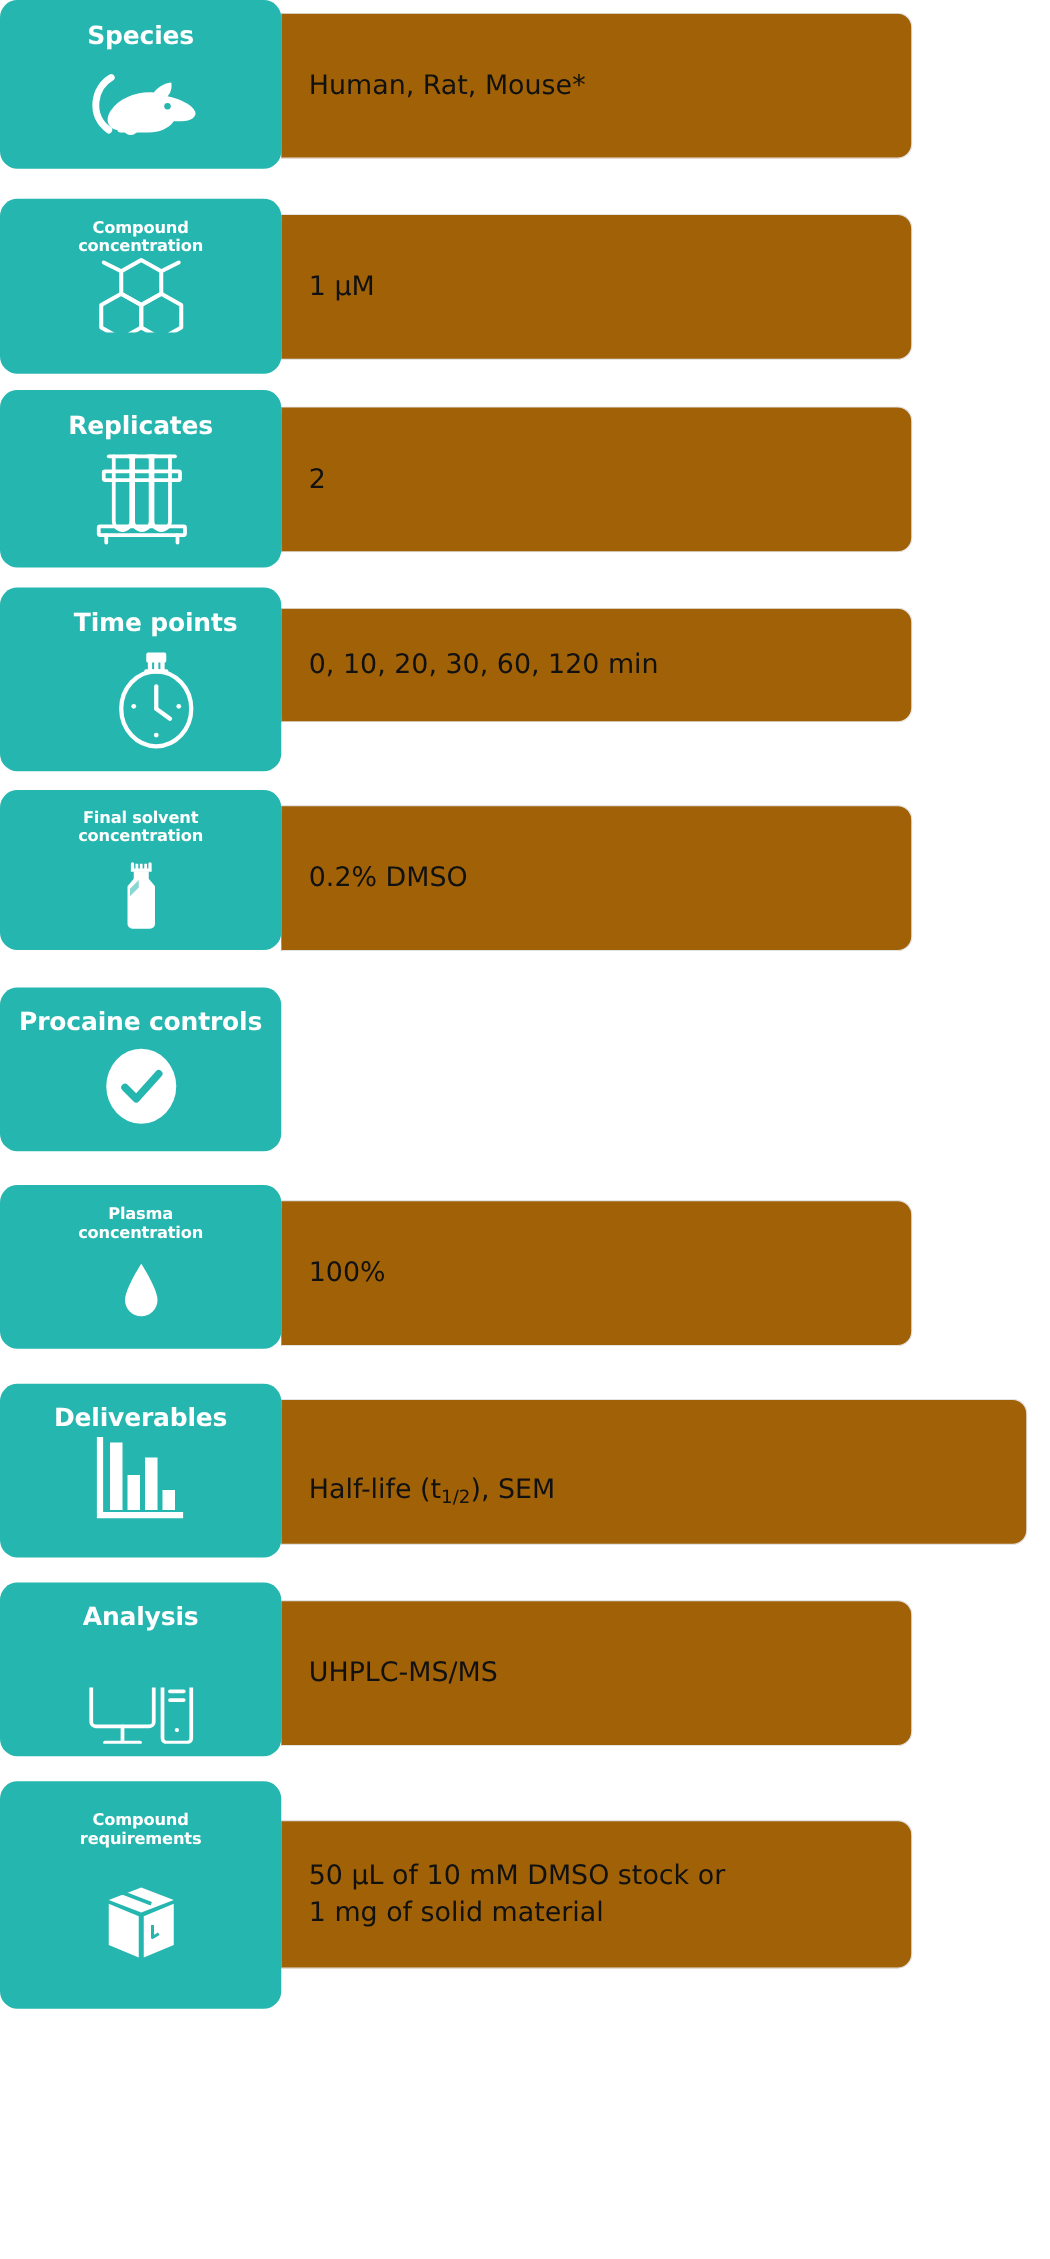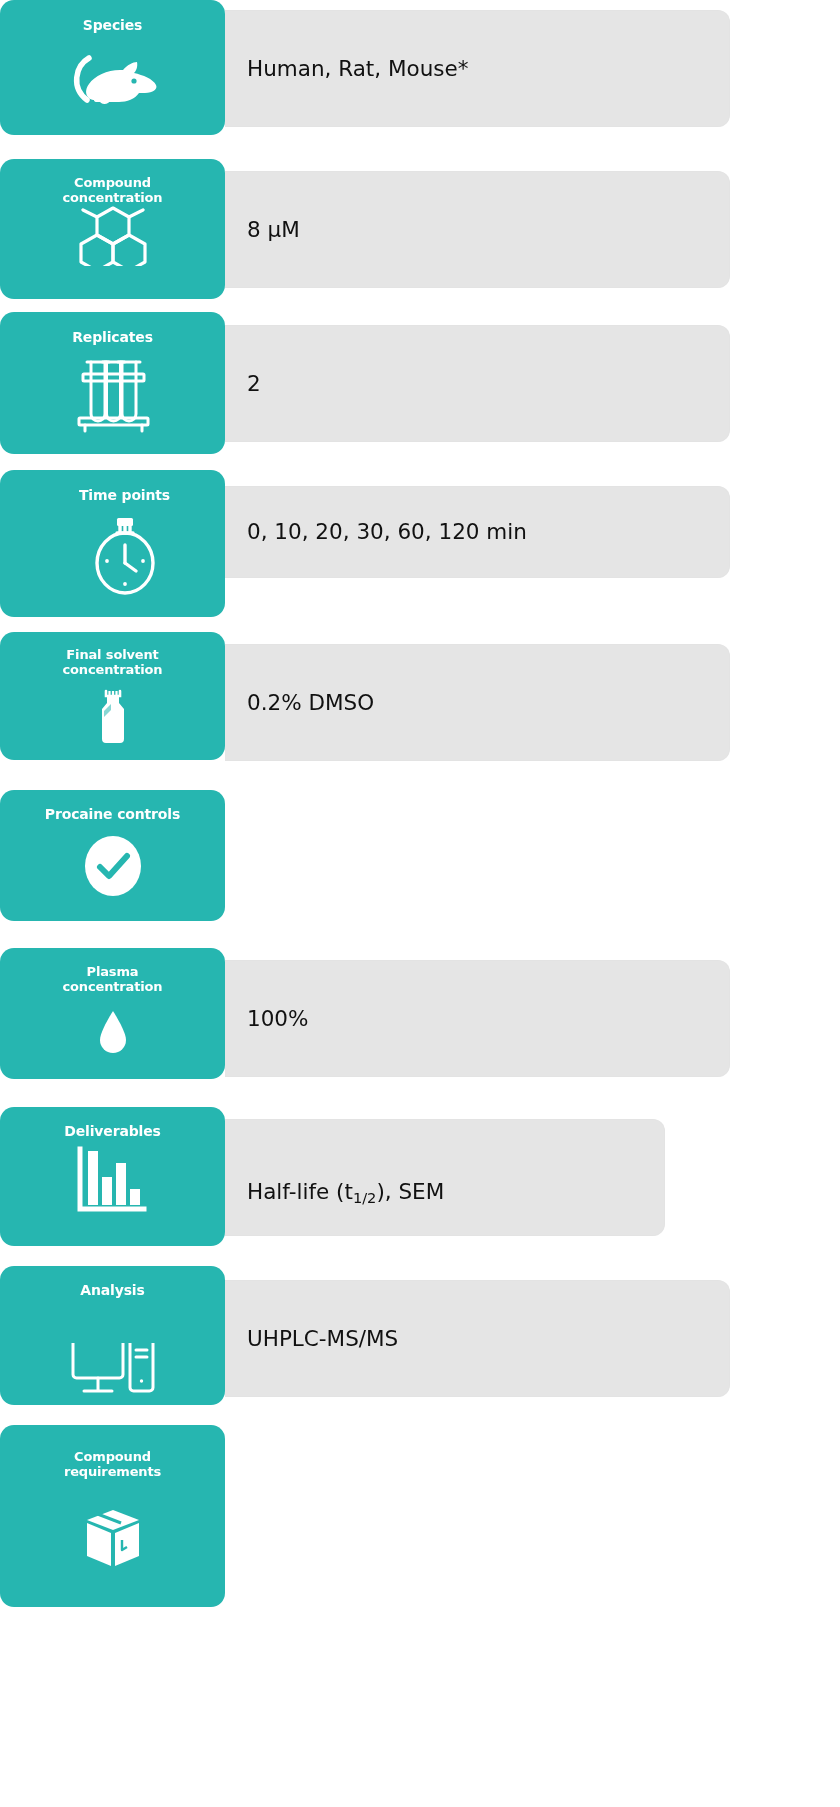--- a/index.html
+++ b/index.html
@@ -21,42 +21,42 @@
     border-radius:14px;
     display:flex;flex-direction:column;
     align-items:center;justify-content:flex-start;
     box-sizing:border-box;
     overflow:hidden;
     z-index:2;
   }
   .card-title{
     color:#ffffff;
     font-weight:bold;
-    font-size:14px;
+    font-size:20px;
     line-height:1.18;
     text-align:center;
     width:100%;
     padding:0 6px;
     box-sizing:border-box;
     letter-spacing:-0.15px;
   }
   .card-title.two-line{font-size:13px;}
   .icon-wrap{
     flex:1 1 auto;
     display:flex;align-items:center;justify-content:center;
     width:100%;
     overflow:hidden;
   }
   .icon-wrap svg{display:block;}
 
   
   .panel{
     position:absolute;
     left:225px;
-    background:#e5e5e5;
+    background:#a16207;
     border:1px solid #e3e3e3;
     border-left:none;
     border-top-right-radius:12px;
     border-bottom-right-radius:12px;
     box-sizing:border-box;
     display:flex;align-items:center;
     z-index:1;
   }
   .panel-text{
     color:#111111;
@@ -85,21 +85,21 @@
           <path d="M30 52 C22 52, 18 44, 24 36 C30 27, 44 21, 58 22 C62 17, 68 14, 72 14 C73 19, 71 23, 69 25 C78 27, 88 31, 91 37 C93 41, 88 45, 80 45 L74 45 C70 51, 62 54, 54 54 L32 54 C29 54, 28 52, 30 52 Z" fill="#fff"></path>
           <path d="M42 41 C36 41, 33 46, 34 52 C35 56, 40 57, 43 55 C47 53, 48 45, 44 41 Z" fill="#fff"></path>
           <circle cx="69" cy="33" r="2.6" fill="#26b6b0"></circle>
         </svg>
       </div>
     </div>
   </div>
 
   <div class="row" style="top:159px;height:140px;">
     <div class="panel" style="top:12px;height:117px;width:505px;">
-      <div class="panel-text">8 µM</div>
+      <div class="panel-text">1 µM</div>
     </div>
     <div class="card two-line" style="--teal:#26b6b0;top:0px;height:140px;padding-top:16px;">
       <div class="card-title two-line" style="white-space:pre-line;">Compound
 concentration</div>
       <div class="icon-wrap" style="align-items:flex-start;">
         <svg width="92" height="60" viewBox="0 0 92 60" fill="none" stroke="#fff" stroke-width="3.2" stroke-linejoin="round" stroke-linecap="round">
           <polygon points="46,2 62,11 62,29 46,38 30,29 30,11" fill="none"></polygon>
           <polygon points="30,29 46,38 46,56 30,65 14,56 14,38" fill="none"></polygon>
           <polygon points="62,29 78,38 78,56 62,65 46,56 46,38" fill="none"></polygon>
           <line x1="30" y1="11" x2="16" y2="4"></line>
@@ -197,21 +197,21 @@
 concentration</div>
       <div class="icon-wrap">
         <svg width="34" height="46" viewBox="0 0 34 46" fill="none">
           <path d="M17 2 C17 2, 4 22, 4 31 A13 13 0 0 0 30 31 C30 22, 17 2, 17 2 Z" fill="#fff"></path>
         </svg>
       </div>
     </div>
   </div>
 
   <div class="row" style="top:1107px;height:139px;">
-    <div class="panel" style="top:12px;height:117px;width:440px;">
+    <div class="panel" style="top:12px;height:117px;width:597px;">
         <div class="panel-text">
           <span>Half-life (t</span><sub>1/2</sub><span>), SEM</span>
         </div>
     </div>
     <div class="card" style="--teal:#26b6b0;top:0px;height:139px;padding-top:16px;padding-bottom:28px;">
       <div class="card-title">Deliverables</div>
       <div class="icon-wrap">
         <svg width="78" height="72" viewBox="0 0 78 72" fill="none">
           <rect x="14" y="8" width="10" height="54" fill="#fff"></rect>
           <rect x="28" y="34" width="10" height="28" fill="#fff"></rect>
@@ -237,20 +237,24 @@
           <rect x="63" y="6" width="23" height="51" rx="3.5"></rect>
           <line x1="69" y1="16" x2="80" y2="16"></line>
           <line x1="69" y1="23" x2="80" y2="23"></line>
           <circle cx="74.5" cy="47" r="1.7" fill="#fff" stroke="none"></circle>
         </svg>
       </div>
     </div>
   </div>
 
   <div class="row" style="top:1425px;height:152px;">
+    <div class="panel" style="top:31px;height:119px;width:505px;">
+      <div class="panel-text">50 µL of 10 mM DMSO stock or
+1 mg of solid material</div>
+    </div>
     <div class="card two-line" style="--teal:#26b6b0;top:0px;height:182px;padding-top:24px;padding-bottom:10px;">
       <div class="card-title two-line" style="white-space:pre-line;">Compound
 requirements</div>
       <div class="icon-wrap">
         <svg width="64" height="68" viewBox="0 0 64 68" fill="none">
           <path d="M32 6 L58 16 L32 26 L6 16 Z" fill="#fff"></path>
           <path d="M6 19 L30 29 L30 62 L6 52 Z" fill="#fff"></path>
           <path d="M34 29 L58 19 L58 52 L34 62 Z" fill="#fff"></path>
           <path d="M14 9 L40 19" stroke="#26b6b0" stroke-width="3" fill="none"></path>
           <path d="M41 36 L41 46 L46 43" stroke="#26b6b0" stroke-width="2.4" fill="none" stroke-linejoin="round"></path>

